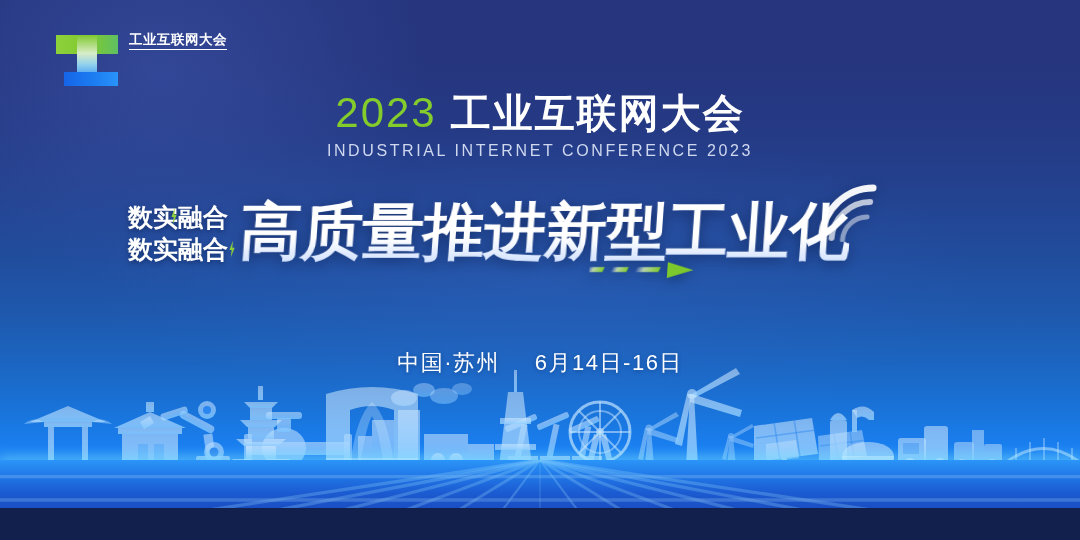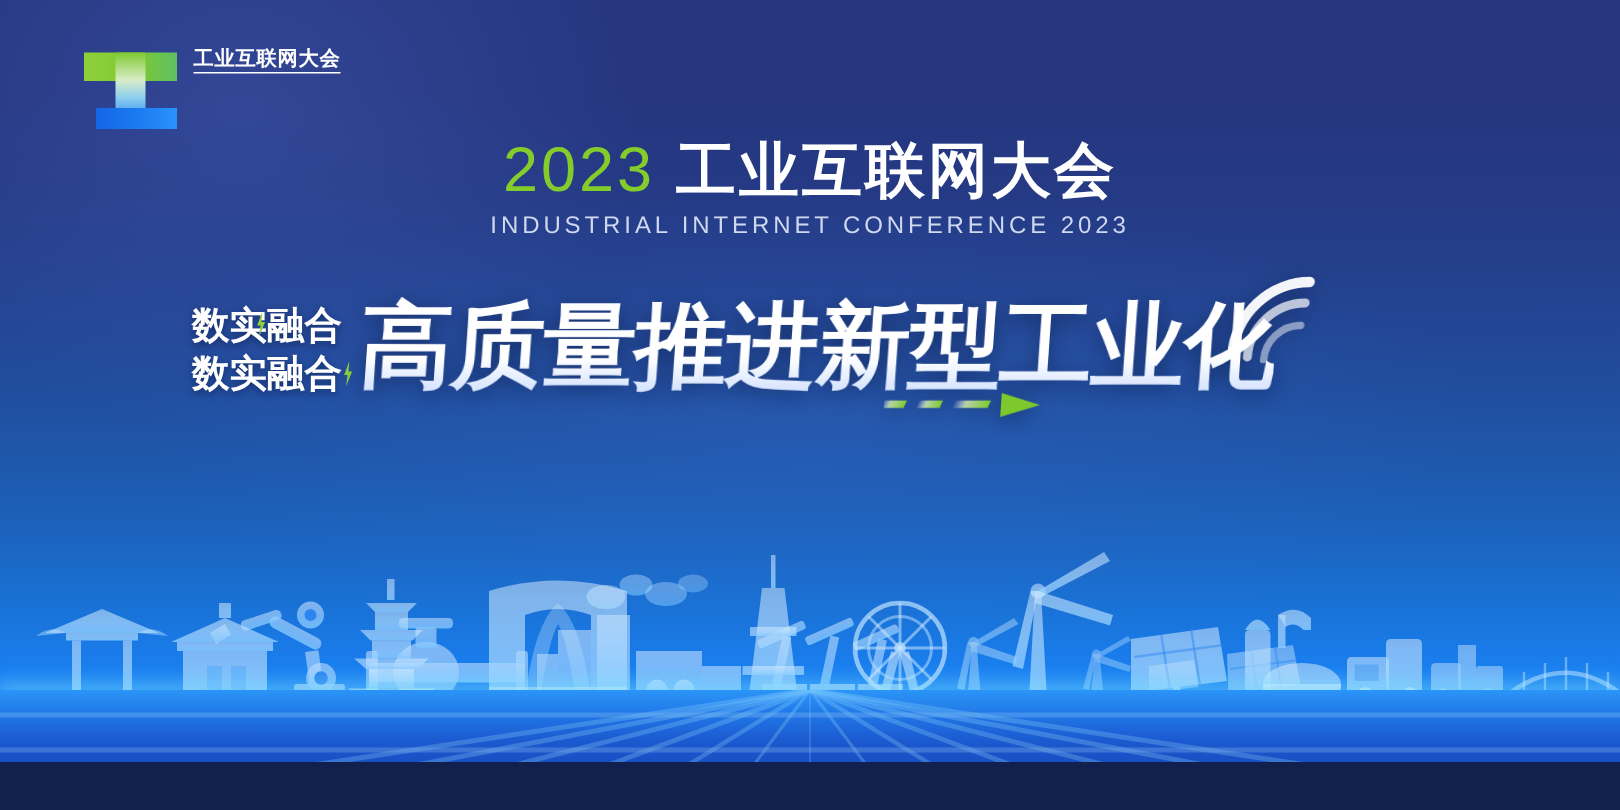--- a/index.html
+++ b/index.html
@@ -153,20 +153,25 @@
         <svg class="wifi-arcs" viewBox="0 0 70 62">
           <path d="M8 56 A48 48 0 0 1 56 8" stroke="#ffffff" stroke-opacity=".95" stroke-width="7" fill="none" stroke-linecap="round"></path>
           <path d="M18 58 A36 36 0 0 1 54 22" stroke="#ffffff" stroke-opacity=".70" stroke-width="6" fill="none" stroke-linecap="round"></path>
           <path d="M29 60 A23 23 0 0 1 52 37" stroke="#ffffff" stroke-opacity=".48" stroke-width="5" fill="none" stroke-linecap="round"></path>
         </svg>
       </div>
 
     </div>
   </div>
 
+  <div id="date-row">
+    <span class="date-line">中国·苏州</span>
+    <span class="date-gap"></span>
+    <span class="date-line">6月14日-16日</span>
+  </div>
 
   <div id="scene">
     <svg viewBox="0 0 1080 160" preserveAspectRatio="none">
       <defs>
         <linearGradient id="sil" x1="0" y1="0" x2="0" y2="1">
           <stop offset="0%" stop-color="#cfe6ff" stop-opacity=".55"></stop>
           <stop offset="55%" stop-color="#9ed0ff" stop-opacity=".68"></stop>
           <stop offset="100%" stop-color="#79c4ff" stop-opacity=".85"></stop>
         </linearGradient>
         <linearGradient id="sil2" x1="0" y1="0" x2="0" y2="1">

